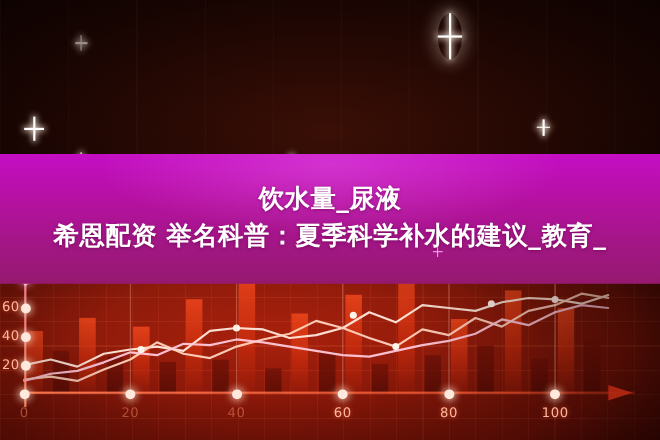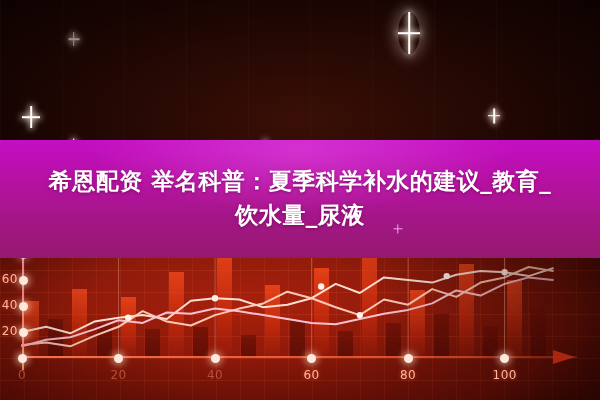--- a/index.html
+++ b/index.html
@@ -305,17 +305,17 @@
       <div class="tick-dot dim" style="left: 18.5px; top: 223.5px;"></div>
       <div class="tick-label y pink" style="left: -10px; width: 28px; top: 220px;">100</div>
     </div>
 
   <div class="band">
     <div class="band-sheen"></div>
     <div class="band-star"></div>
   </div>
 
   <div class="title">
+    <div>饮水量_尿液</div>
     <div>希恩配资 举名科普：夏季科学补水的建议_教育_</div>
-    <div>饮水量_尿液</div>
   </div>
 
 </div>
 
 </body></html>

